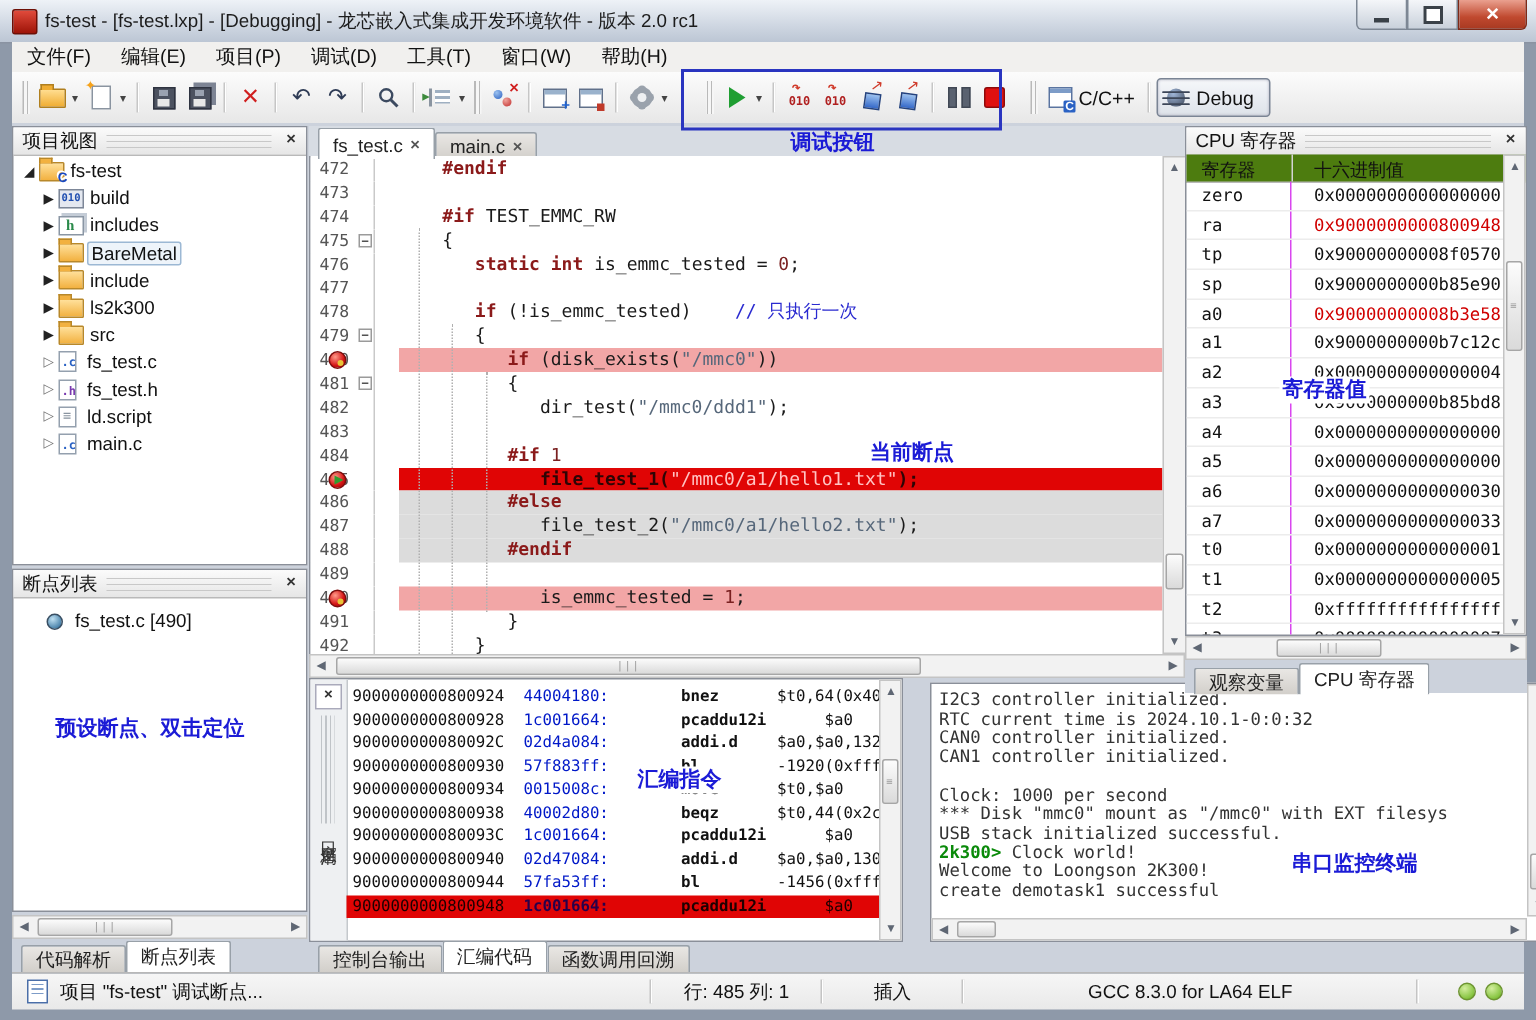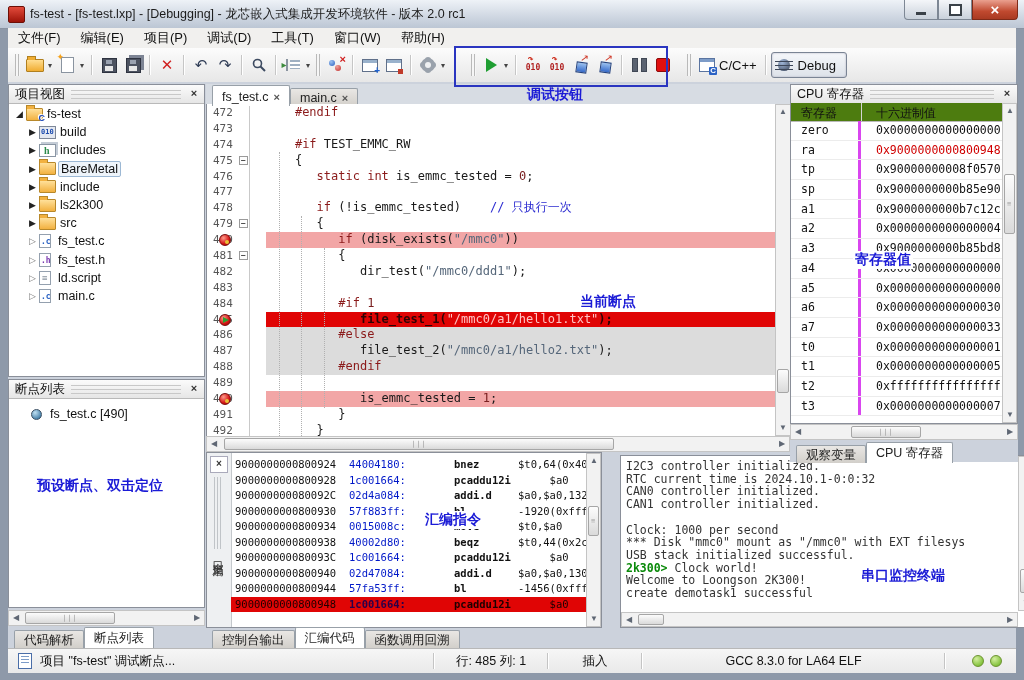--- a/index.html
+++ b/index.html
@@ -130,21 +130,21 @@
   .bpi{position:absolute;left:12px;top:2px;width:12px;height:12px;border-radius:50%;
     background:radial-gradient(circle at 35% 30%,#ff9a8a,#d41414 60%,#8f0606);border:1px solid #7d0d0d;box-sizing:border-box;}
   .bpi::after{content:"";position:absolute;right:1px;bottom:1px;width:4px;height:4px;border-radius:50%;background:#e8c437;}
   .bpi.cur::after{width:0;height:0;border-radius:0;background:none;right:1px;bottom:2px;
     border-left:6px solid #2f9e2f;border-top:3px solid transparent;border-bottom:3px solid transparent;}
   .ct{flex:1;white-space:pre;color:#111;}
   .ct span{white-space:pre;}
   .bg-pink{background:#f2a6a6;}
   .bg-red{background:#e00505;}
   .bg-gray{background:#dcdcdc;}
-  .tk-pp,.tk-kw{color:#8b1a1a;font-weight:normal;}
+  .tk-pp,.tk-kw{color:#8b1a1a;font-weight:bold;}
   .tk-cmt{color:#2a2ad0;}
   .tk-str{color:#56677a;}
   .tk-num{color:#7a2020;}
   .tk-pl{color:#1a1a1a;}
   .tk-fn{color:#2d0505;font-weight:bold;}
   .bg-red .tk-str{color:#ffc4c4;}
   .guide{position:absolute;width:0;border-left:1px dotted #b0b0b0;}
   
   .sb{position:absolute;background:#f2f2f2;border:1px solid #c4c4c4;box-sizing:border-box;}
   .thumb{position:absolute;background:linear-gradient(#fcfcfc,#dadada);border:1px solid #a6a6a6;border-radius:2px;box-sizing:border-box;}
@@ -174,21 +174,21 @@
   .conline{font:11.5px/12.7px "DejaVu Sans Mono",monospace;color:#333;white-space:pre;}
   .prompt{color:#0a8a0a;font-weight:bold;}
   
   #regpanel{left:790px;top:84px;width:228px;height:340px;}
   #regcols{position:absolute;left:0;top:18px;right:0;height:18px;border-bottom:1px solid #b9b9b9;background:#4d7c0f;}
   #regcols span{font-size:12px;color:#111;position:absolute;top:2px;}
   #regcols .c1{left:10px;} #regcols .c2{left:85px;}
   #regcols::after{content:"";position:absolute;left:70px;top:0;bottom:0;width:1px;background:#d4d4d4;}
   #regrows{position:absolute;left:0;top:36px;right:15px;bottom:0;overflow:hidden;}
   .rrow{height:18.7px;display:flex;border-bottom:1px solid #ececec;font:11.5px/18.7px "DejaVu Sans Mono",monospace;white-space:pre;}
-  .rname{width:70px;padding-left:10px;flex:none;color:#111;border-right:3px solid #d946ef;box-sizing:border-box;}
+  .rname{width:70px;padding-left:10px;flex:none;color:#111;border-right:1px solid #d946ef;box-sizing:border-box;}
   .rval{padding-left:15px;color:#111;}
   .rrow.red .rval{color:#d00000;}
   
   #right-tabstrip{left:790px;top:440px;width:228px;height:22px;background:#ccd2dc;z-index:5;}
   #mid-tabstrip{left:206px;top:628px;width:420px;height:20px;}
   #left-tabstrip{left:8px;top:628px;width:197px;height:20px;}
   
   #statusbar{left:8px;top:648px;width:1008px;height:24px;background:linear-gradient(#f6f6f6,#e9e9e9);
     border-top:1px solid #b8b8b8;display:flex;align-items:center;font-size:12.5px;color:#111;}
   .ssep{width:1px;height:16px;background:#c4c4c4;border-right:1px solid #fff;}
@@ -663,20 +663,21 @@
   </div>
   <div id="regcols">
     <span class="c1">寄存器</span>
     <span class="c2">十六进制值</span>
   </div>
   <div id="regrows">
       <div class="rrow"><span class="rname">zero</span><span class="rval">0x0000000000000000</span></div>
       <div class="rrow red"><span class="rname">ra</span><span class="rval">0x9000000000800948</span></div>
       <div class="rrow"><span class="rname">tp</span><span class="rval">0x90000000008f0570</span></div>
       <div class="rrow"><span class="rname">sp</span><span class="rval">0x9000000000b85e90</span></div>
+      <div class="rrow red"><span class="rname">a0</span><span class="rval">0x90000000008b3e58</span></div>
       <div class="rrow"><span class="rname">a1</span><span class="rval">0x9000000000b7c12c</span></div>
       <div class="rrow"><span class="rname">a2</span><span class="rval">0x0000000000000004</span></div>
       <div class="rrow"><span class="rname">a3</span><span class="rval">0x9000000000b85bd8</span></div>
       <div class="rrow"><span class="rname">a4</span><span class="rval">0x0000000000000000</span></div>
       <div class="rrow"><span class="rname">a5</span><span class="rval">0x0000000000000000</span></div>
       <div class="rrow"><span class="rname">a6</span><span class="rval">0x0000000000000030</span></div>
       <div class="rrow"><span class="rname">a7</span><span class="rval">0x0000000000000033</span></div>
       <div class="rrow"><span class="rname">t0</span><span class="rval">0x0000000000000001</span></div>
       <div class="rrow"><span class="rname">t1</span><span class="rval">0x0000000000000005</span></div>
       <div class="rrow"><span class="rname">t2</span><span class="rval">0xffffffffffffffff</span></div>

